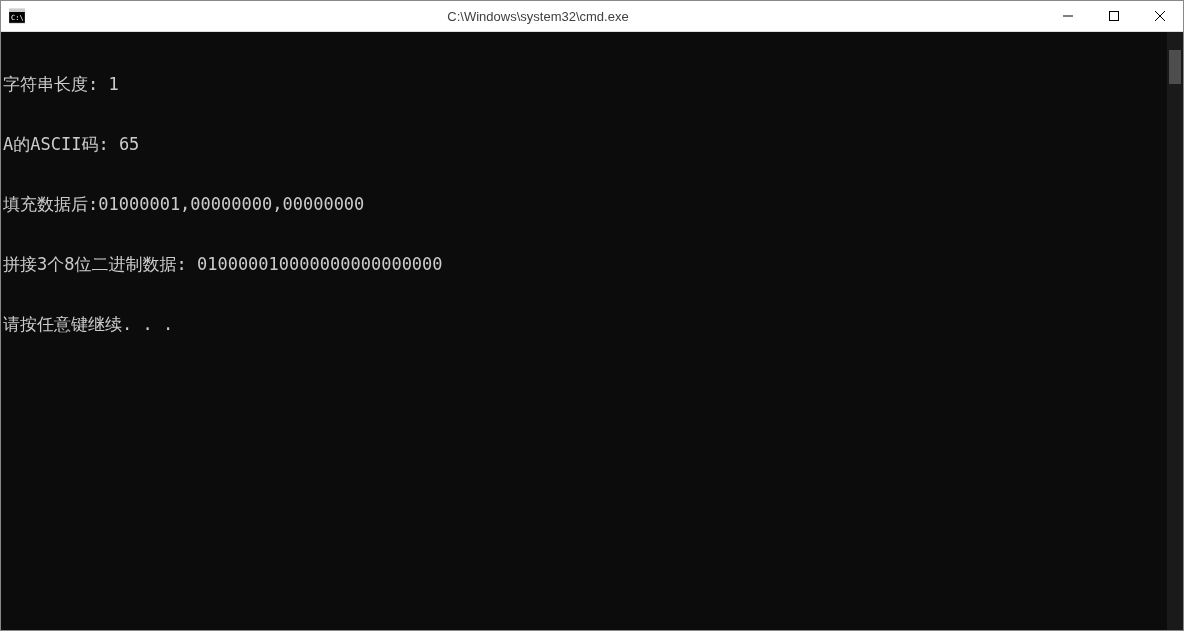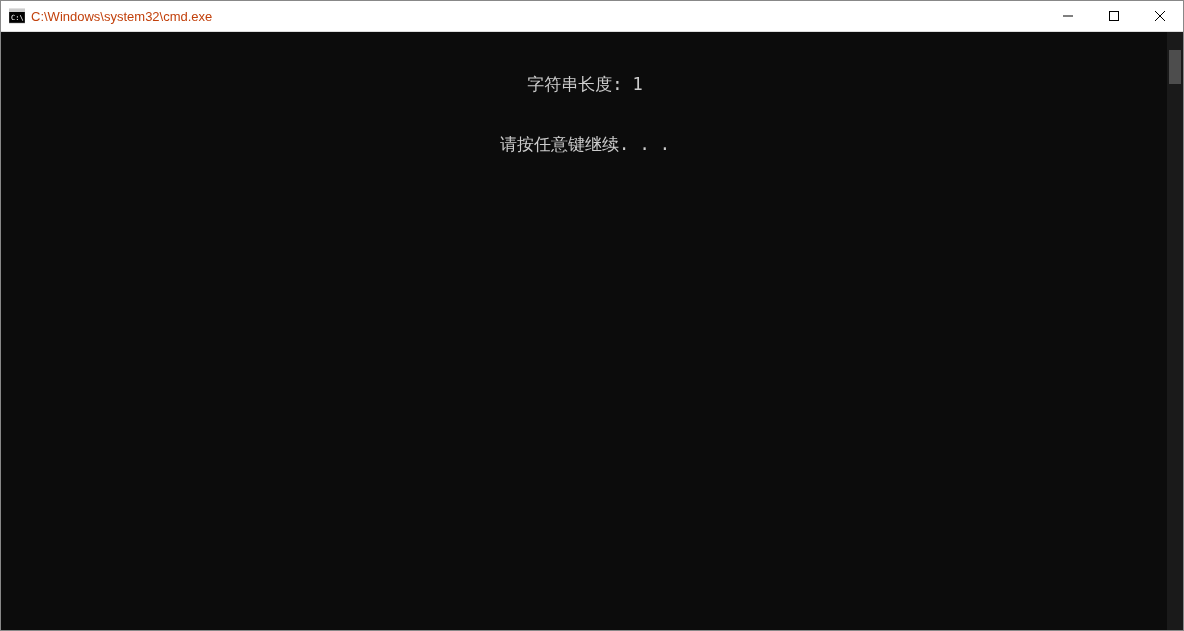--- a/index.html
+++ b/index.html
@@ -30,22 +30,23 @@
     .titlebar-icon {
       width: 16px;
       height: 16px;
       margin: 0 6px 0 8px;
       display: inline-flex;
       align-items: center;
       justify-content: center;
     }
     .titlebar-title {
       font-size: 13px;
-      color: #c2410c;
+      color: #404040;
       flex: 1;
+      text-align: center;
     }
     .titlebar-controls {
       display: flex;
       height: 100%;
     }
     .titlebar-btn {
       width: 46px;
       height: 100%;
       display: flex;
       align-items: center;
@@ -63,21 +64,21 @@
       flex: 1;
       background: #0c0c0c;
       color: #cccccc;
       font-family: "NSimSun", "SimSun", Consolas, monospace;
       font-size: 17px;
       line-height: 20px;
       padding: 2px 0 2px 2px;
       white-space: pre;
       overflow: hidden;
     }
-    .console .line { display: block; text-align: center; }
+    .console .line { display: block; }
     .scrollbar {
       width: 16px;
       background: #1a1a1a;
       position: relative;
     }
     .scrollbar-thumb {
       position: absolute;
       top: 18px;
       left: 2px;
       width: 12px;
@@ -113,20 +114,23 @@
         <svg width="10" height="10" viewBox="0 0 10 10">
             <line x1="0" y1="0" x2="10" y2="10" stroke="currentColor" stroke-width="1"></line>
             <line x1="10" y1="0" x2="0" y2="10" stroke="currentColor" stroke-width="1"></line>
           </svg>
       </div>
     </div>
   </div>
   <div class="console-wrap">
     <div class="console">
       <span class="line">字符串长度: 1</span>
+      <span class="line">A的ASCII码: 65</span>
+      <span class="line">填充数据后:01000001,00000000,00000000</span>
+      <span class="line">拼接3个8位二进制数据: 010000010000000000000000</span>
       <span class="line">请按任意键继续. . .</span>
     </div>
     <div class="scrollbar">
       <div class="scrollbar-thumb"></div>
     </div>
 
   </div>
 </div>
 
 </body></html>

